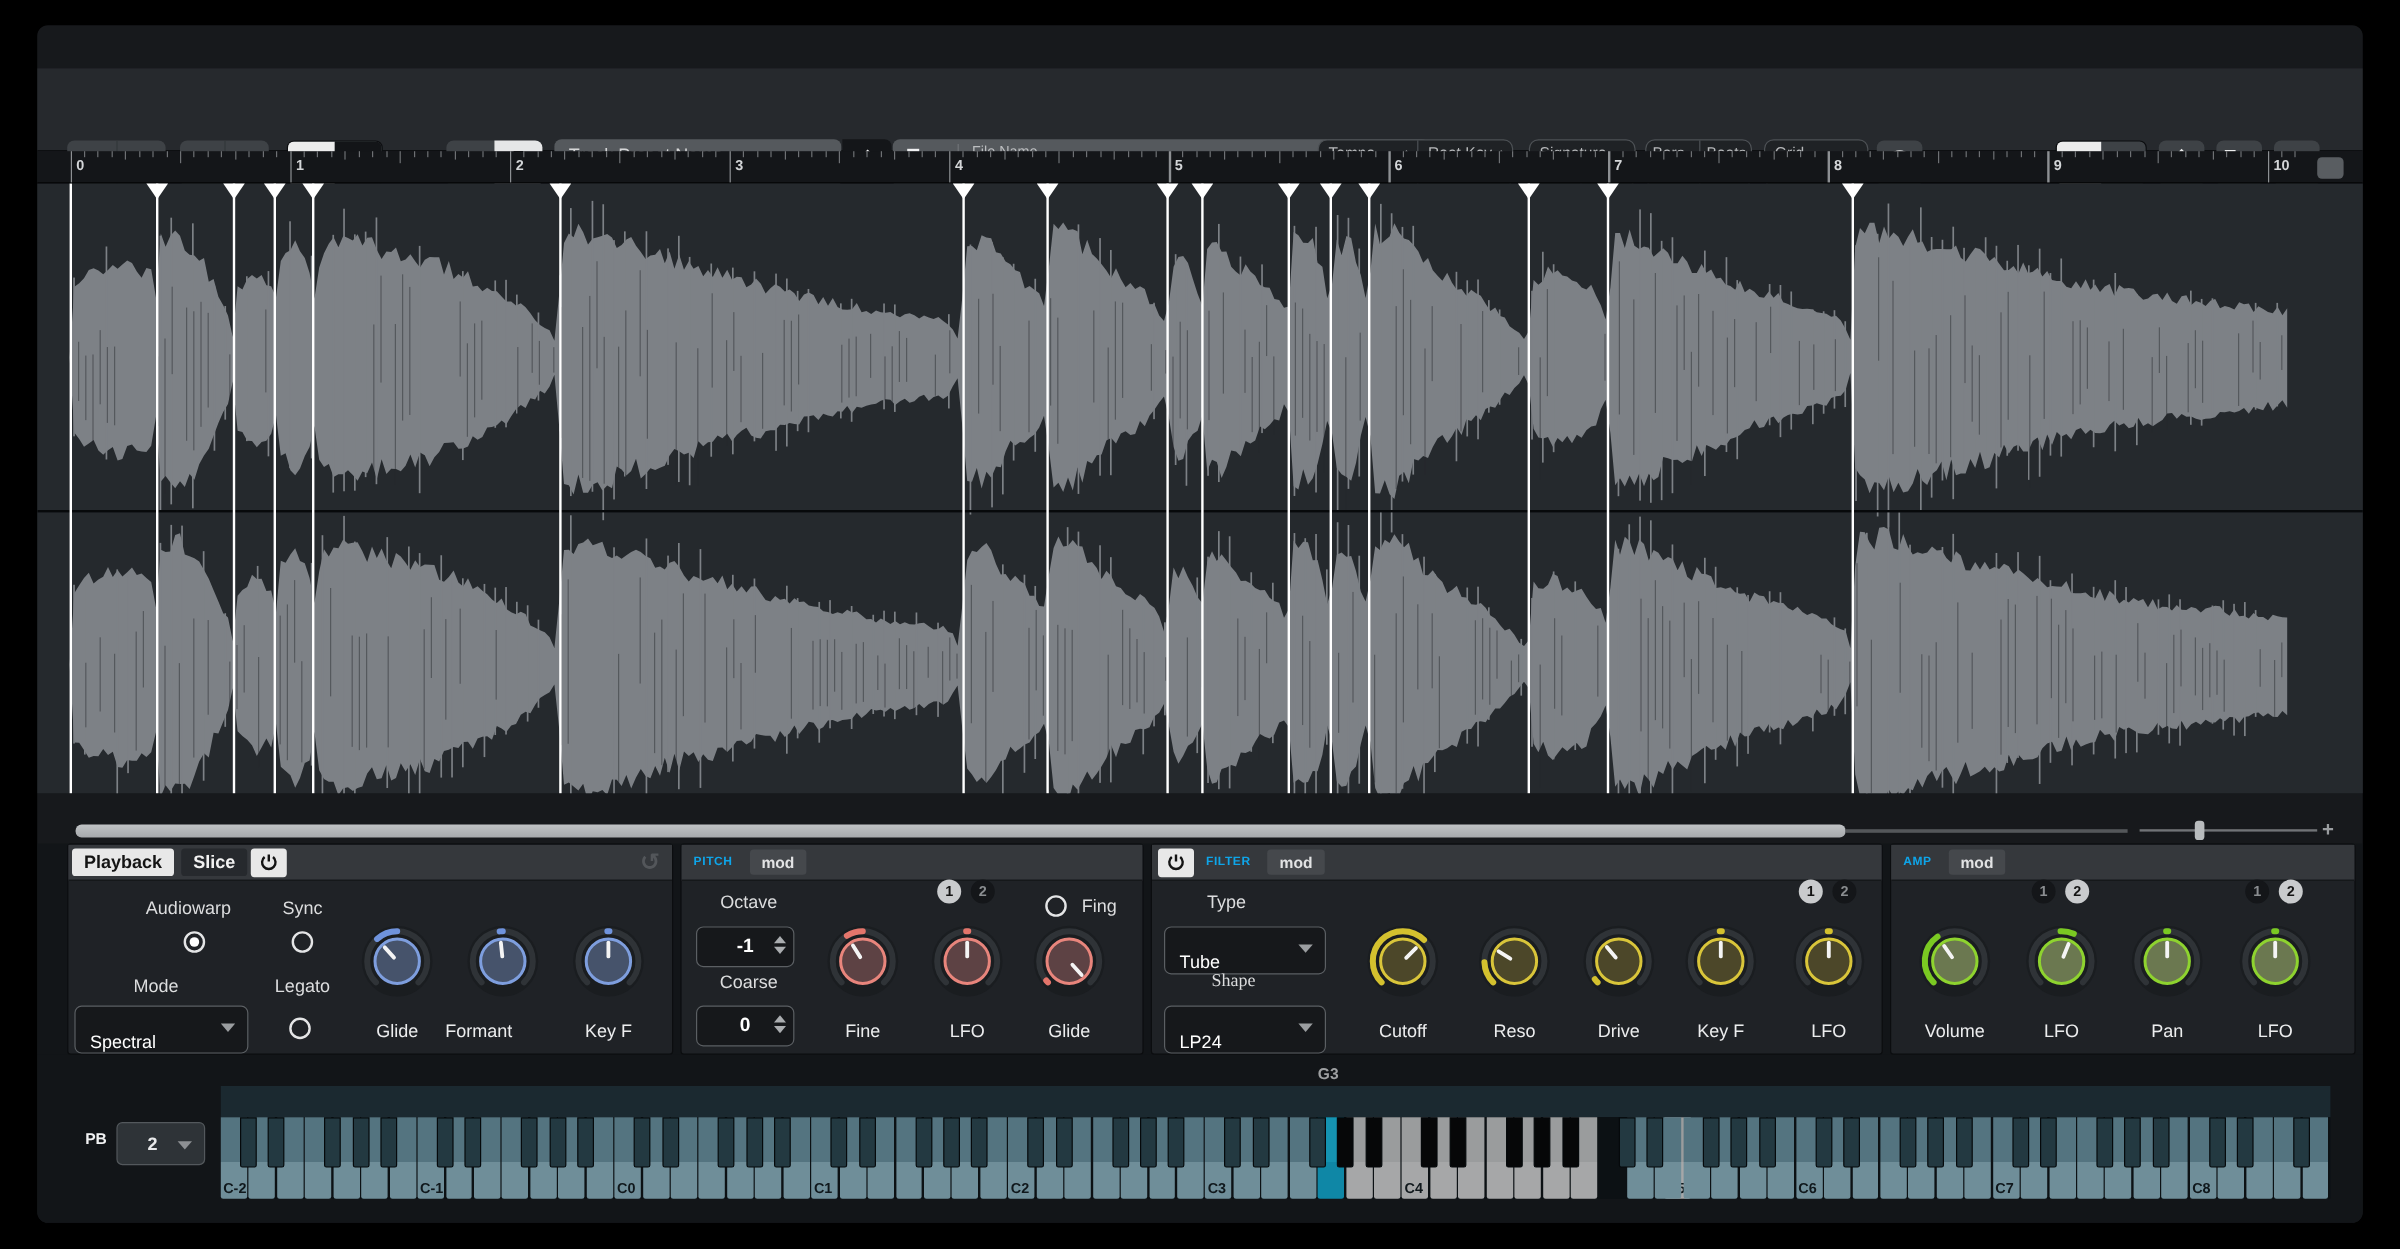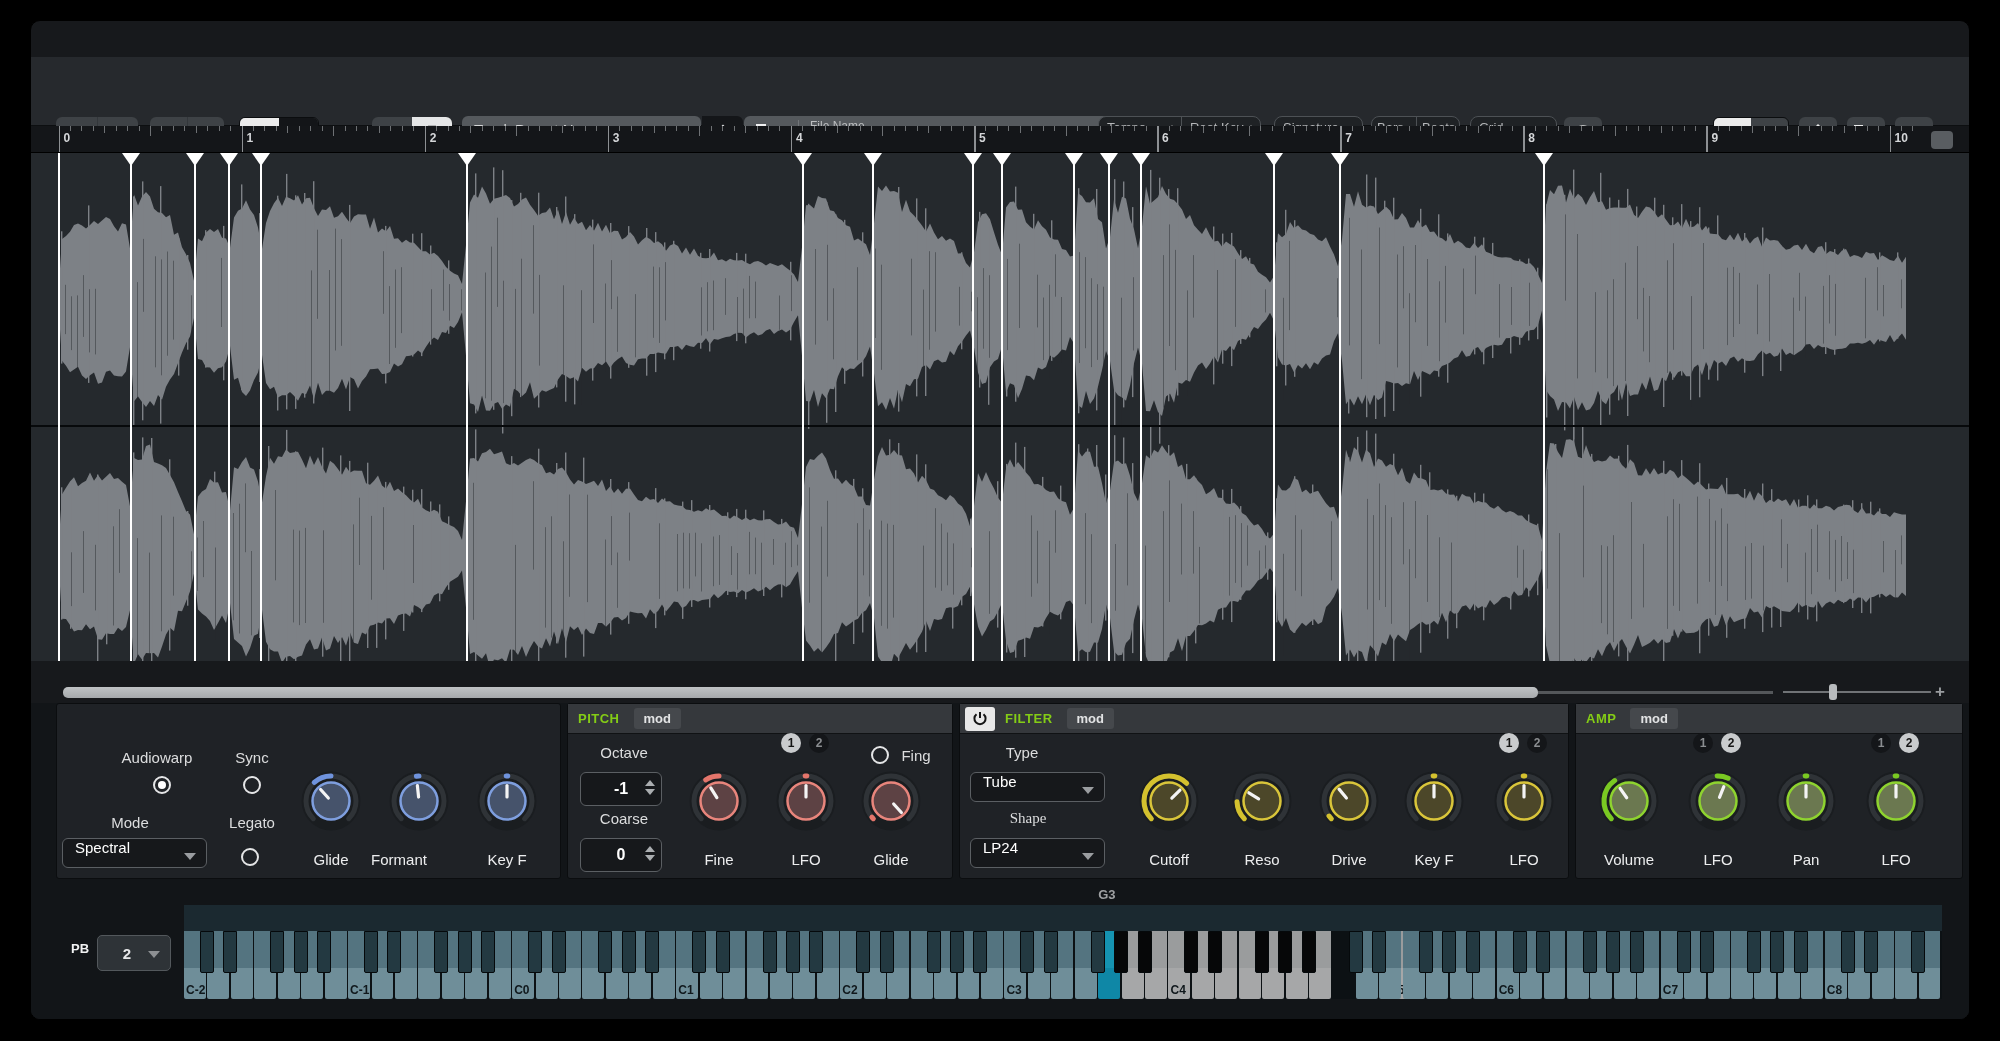--- a/index.html
+++ b/index.html
@@ -50,30 +50,30 @@
     background:linear-gradient(#c0c3c5,#a6a9ac);}
   .htrack{position:absolute;left:1507px;top:30px;width:235px;height:3px;background:#54575a;}
   .zline{position:absolute;left:1752px;top:30px;width:148px;height:2px;background:#707376;}
   .zhandle{position:absolute;left:1798px;top:23px;width:8px;height:16px;border-radius:3px;background:#b8bbbd;}
   .zplus{position:absolute;left:1904px;top:21px;color:#9a9da0;font-size:17px;font-weight:bold;}
   
   .panelrow{position:absolute;left:0;top:682px;width:100%;height:176px;background:#121518;}
   .panel{position:absolute;top:0;height:176px;background:#1f2226;border:1px solid #0b0d0f;border-radius:3px;}
   .phead{position:absolute;left:0;top:0;width:100%;height:30px;background:#35383c;border-bottom:1px solid #101214;
     display:flex;align-items:center;}
-  .ptitle{color:#84cc16;font-weight:bold;font-size:13px;letter-spacing:0.5px;}
+  .ptitle{color:#0ea5e9;font-weight:bold;font-size:10px;letter-spacing:0.5px;}
   .chip{display:inline-flex;align-items:center;justify-content:center;border-radius:3px;font-weight:bold;}
   .chip.light{background:#e8e8e8;color:#141414;}
   .chip.darkc{background:#26292d;color:#f2f2f2;}
   .modchip{background:#45484c;color:#e2e3e4;font-size:13px;font-weight:bold;padding:3px 10px;border-radius:3px;margin-left:14px;}
   .ctl-label{position:absolute;color:#dcddde;font-size:15px;text-align:center;}
   .radio{position:absolute;width:18px;height:18px;border-radius:50%;border:2px solid #e4e5e6;background:transparent;}
   .radio.sel::after{content:"";position:absolute;left:3px;top:3px;width:8px;height:8px;border-radius:50%;background:#fff;}
-  .dd{position:absolute;height:30px;background:#16181b;border:1px solid #5b5f63;border-radius:6px;
-    color:#fff;font-size:15px;display:flex;align-items:flex-start;padding-left:12px;}
+  .dd{position:absolute;height:40px;background:#16181b;border:1px solid #5b5f63;border-radius:6px;
+    color:#fff;font-size:15px;display:flex;align-items:flex-end;padding-left:12px;}
   .ddcaret{position:absolute;right:10px;top:14px;width:0;height:0;border-left:6px solid transparent;
     border-right:6px solid transparent;border-top:7px solid #9a9da0;}
   .vb{position:absolute;height:34px;background:#16181b;border:1px solid #5b5f63;border-radius:6px;
     color:#fff;font-size:16px;font-weight:bold;display:flex;align-items:center;justify-content:center;}
   .vbspin{position:absolute;right:6px;top:7px;display:flex;flex-direction:column;gap:3px;}
   .vbspin .u{width:0;height:0;border-left:5px solid transparent;border-right:5px solid transparent;border-bottom:6px solid #aaadb0;}
   .vbspin .d{width:0;height:0;border-left:5px solid transparent;border-right:5px solid transparent;border-top:6px solid #aaadb0;}
   .knobwrap{position:absolute;width:64px;height:64px;}
   .knoblabel{position:absolute;width:96px;text-align:center;color:#ecedee;font-size:15px;}
   .badge{position:absolute;width:20px;height:20px;border-radius:50%;font-size:12px;font-weight:bold;
@@ -1000,20 +1000,31 @@
     <div class="hbar"></div>
     <div class="htrack"></div>
     <div class="zline"></div>
     <div class="zhandle"></div>
     <div class="zplus">+</div>
   </div>
 
   <div class="panelrow">
 
     <div class="panel" style="left:25px;width:505px;">
+      <div class="phead">
+        <span class="chip light" style="margin-left:3px;padding:3px 10px;font-size:15px;">Playback</span>
+        <span class="chip darkc" style="margin-left:6px;padding:3px 10px;font-size:15px;">Slice</span>
+        <span class="chip light" style="margin-left:3px;width:30px;height:24px;">
+          <svg width="16" height="16" viewBox="0 0 16 16">
+            <path d="M4.5,3.2 A 5.6,5.6 0 1 0 11.5,3.2" fill="none" stroke="#141414" stroke-width="2"></path>
+            <line x1="8" y1="1" x2="8" y2="7" stroke="#141414" stroke-width="2"></line>
+          </svg>
+        </span>
+        <span class="reseticon" style="right:10px;top:2px;">↺</span>
+      </div>
       <div class="ctl-label" style="left:35px;top:45px;width:130px;">Audiowarp</div>
       <div class="radio sel" style="left:96px;top:72px;"></div>
       <div class="ctl-label" style="left:165px;top:45px;width:60px;">Sync</div>
       <div class="radio" style="left:186px;top:72px;"></div>
       <div class="ctl-label" style="left:43px;top:110px;width:60px;">Mode</div>
       <div class="dd" style="left:5px;width:145px;top:134px;">
         <span>Spectral</span>
         <div class="ddcaret"></div>
       </div>
       <div class="ctl-label" style="left:160px;top:110px;width:70px;">Legato</div>

